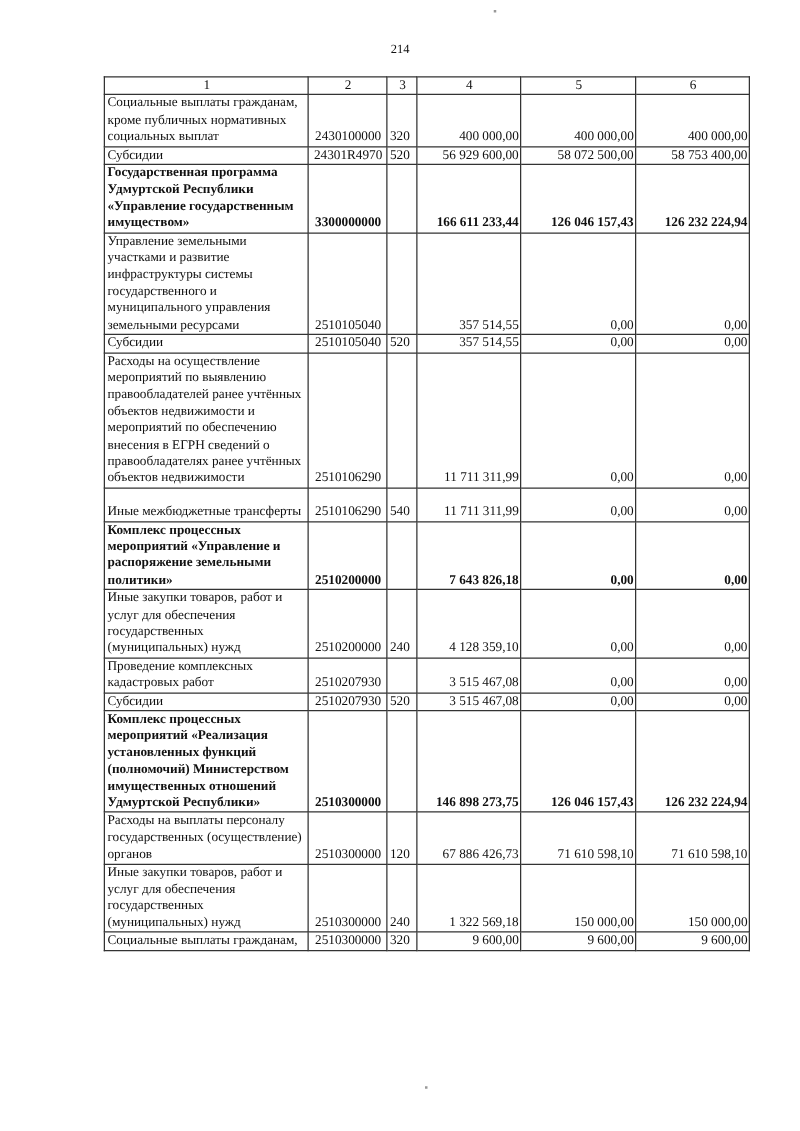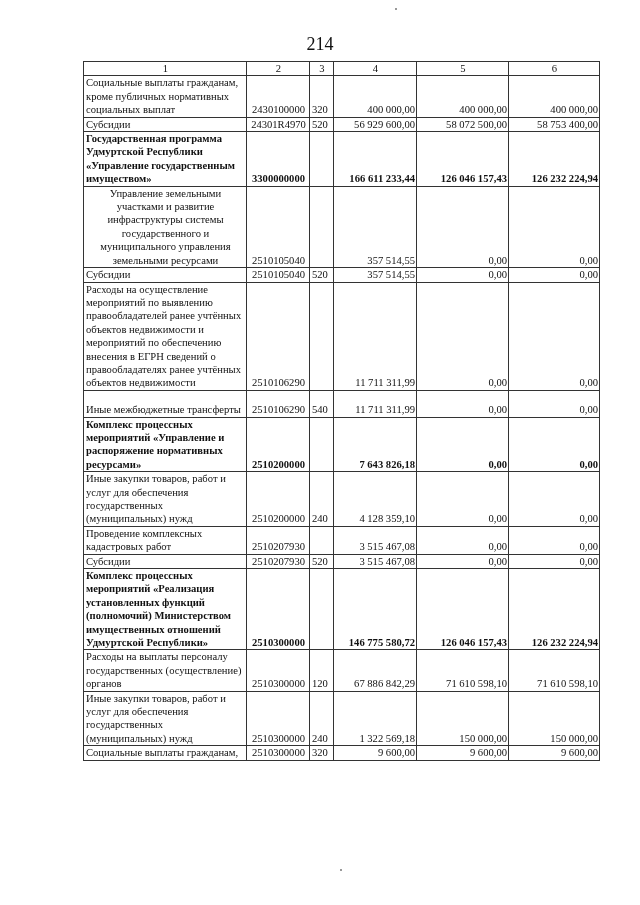--- a/index.html
+++ b/index.html
@@ -1,19 +1,19 @@
 <!DOCTYPE html>
 <html><head>
 <meta charset="utf-8">
 <style>
   html, body { margin: 0; padding: 0; background: #ffffff; }
   body { width: 640px; height: 905px; position: relative; overflow: hidden;
          font-family: "Liberation Serif", "DejaVu Serif", serif; color: #111; }
   .page-number { position: absolute; top: 34px; left: 0; width: 640px; text-align: center;
-                 font-size: 18px; }
+                 font-size: 10px; }
   table.budget { position: absolute; top: 61px; left: 83px; border-collapse: collapse;
                  table-layout: fixed; width: 516px; font-size: 10.6px; line-height: 13.4px; }
   table.budget col.c1 { width: 163px; }
   table.budget col.c2 { width: 63px; }
   table.budget col.c3 { width: 24px; }
   table.budget col.c4 { width: 83px; }
   table.budget col.c5 { width: 92px; }
   table.budget col.c6 { width: 91px; }
   table.budget td { border: 1px solid #333; padding: 0 1px 0 2px; vertical-align: bottom;
                     overflow: hidden; white-space: nowrap; }
@@ -66,21 +66,21 @@
       </tr>
       <tr class="bold">
         <td class="name" style="height: 52.6px;">Государственная программа Удмуртской Республики «Управление государственным имуществом»</td>
         <td class="code">3300000000</td>
         <td class="vr"></td>
         <td class="num">166 611 233,44</td>
         <td class="num">126 046 157,43</td>
         <td class="num">126 232 224,94</td>
       </tr>
       <tr>
-        <td class="name" style="height: 79.4px; text-align: center;">Управление земельными участками и развитие инфраструктуры системы государственного и муниципального управления земельными ресурсами</td>
+        <td class="name" style="height: 79.4px;">Управление земельными участками и развитие инфраструктуры системы государственного и муниципального управления земельными ресурсами</td>
         <td class="code">2510105040</td>
         <td class="vr"></td>
         <td class="num">357 514,55</td>
         <td class="num">0,00</td>
         <td class="num">0,00</td>
       </tr>
       <tr>
         <td class="name" style="height: 12.4px;">Субсидии</td>
         <td class="code">2510105040</td>
         <td class="vr">520</td>
@@ -98,21 +98,21 @@
       </tr>
       <tr>
         <td class="name" style="height: 25.8px;">Иные межбюджетные трансферты</td>
         <td class="code">2510106290</td>
         <td class="vr">540</td>
         <td class="num">11 711 311,99</td>
         <td class="num">0,00</td>
         <td class="num">0,00</td>
       </tr>
       <tr class="bold">
-        <td class="name" style="height: 52.6px;">Комплекс процессных мероприятий «Управление и распоряжение нормативных ресурсами»</td>
+        <td class="name" style="height: 52.6px;">Комплекс процессных мероприятий «Управление и распоряжение земельными политики»</td>
         <td class="code">2510200000</td>
         <td class="vr"></td>
         <td class="num">7 643 826,18</td>
         <td class="num">0,00</td>
         <td class="num">0,00</td>
       </tr>
       <tr>
         <td class="name" style="height: 52.6px;">Иные закупки товаров, работ и услуг для обеспечения государственных (муниципальных) нужд</td>
         <td class="code">2510200000</td>
         <td class="vr">240</td>
@@ -133,29 +133,29 @@
         <td class="code">2510207930</td>
         <td class="vr">520</td>
         <td class="num">3 515 467,08</td>
         <td class="num">0,00</td>
         <td class="num">0,00</td>
       </tr>
       <tr class="bold">
         <td class="name" style="height: 79.4px;">Комплекс процессных мероприятий «Реализация установленных функций (полномочий) Министерством имущественных отношений Удмуртской Республики»</td>
         <td class="code">2510300000</td>
         <td class="vr"></td>
-        <td class="num">146 775 580,72</td>
+        <td class="num">146 898 273,75</td>
         <td class="num">126 046 157,43</td>
         <td class="num">126 232 224,94</td>
       </tr>
       <tr>
         <td class="name" style="height: 39.2px;">Расходы на выплаты персоналу государственных (осуществление) органов</td>
         <td class="code">2510300000</td>
         <td class="vr">120</td>
-        <td class="num">67 886 842,29</td>
+        <td class="num">67 886 426,73</td>
         <td class="num">71 610 598,10</td>
         <td class="num">71 610 598,10</td>
       </tr>
       <tr>
         <td class="name" style="height: 52.6px;">Иные закупки товаров, работ и услуг для обеспечения государственных (муниципальных) нужд</td>
         <td class="code">2510300000</td>
         <td class="vr">240</td>
         <td class="num">1 322 569,18</td>
         <td class="num">150 000,00</td>
         <td class="num">150 000,00</td>

